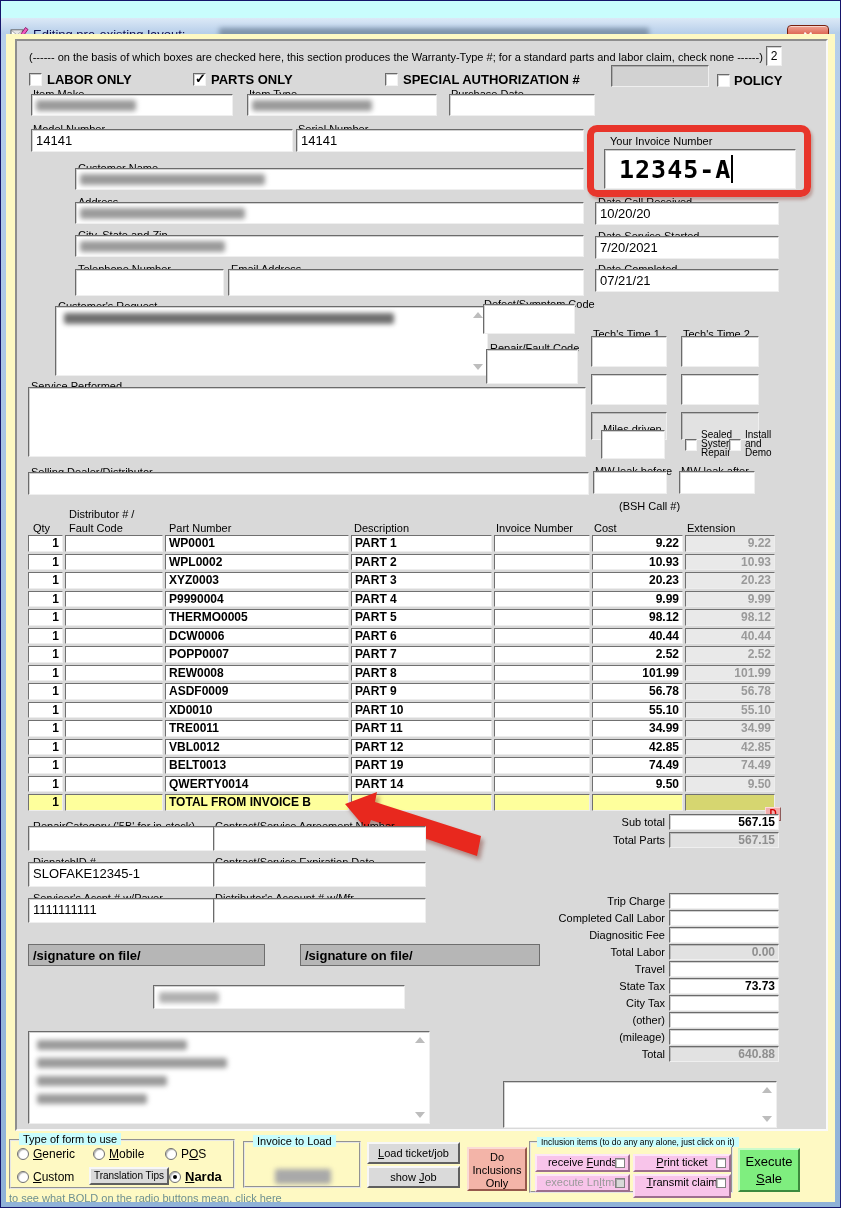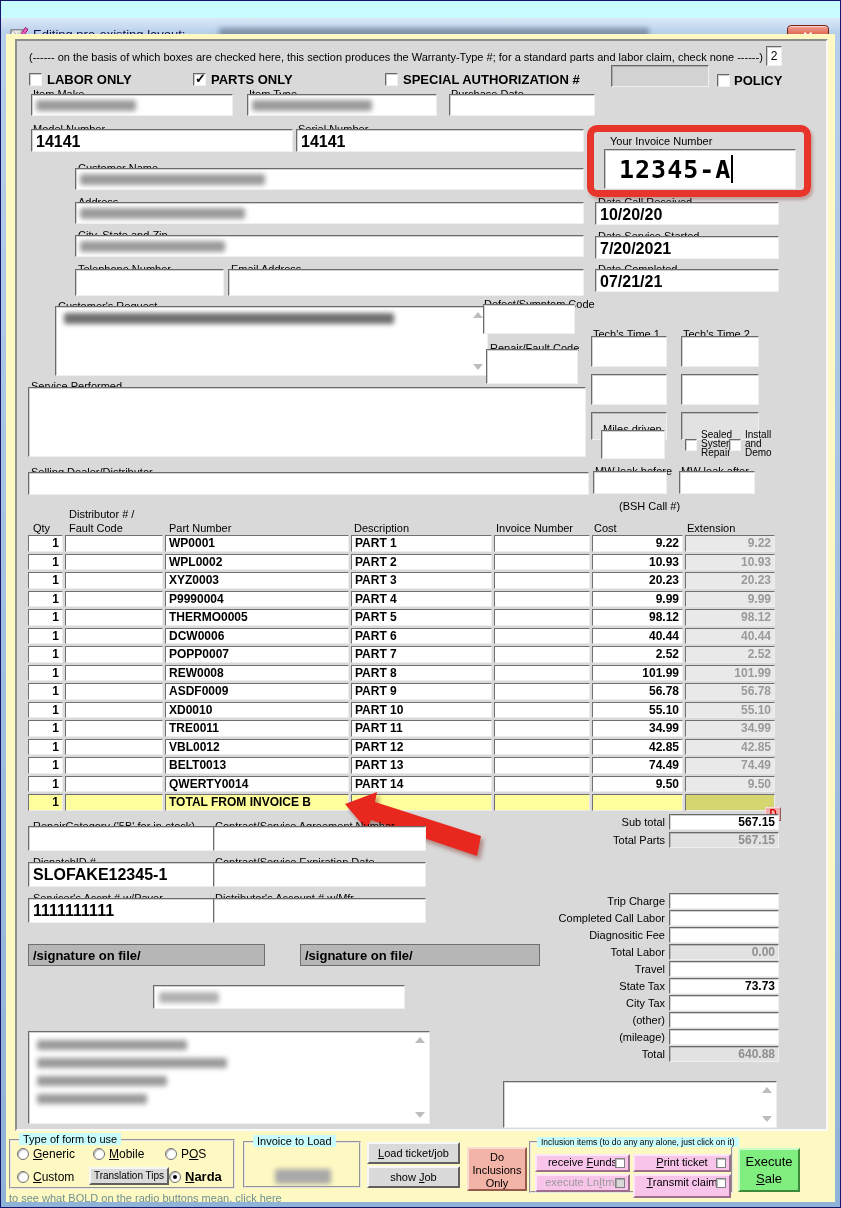--- a/index.html
+++ b/index.html
@@ -9,21 +9,21 @@
   .title-text{position:absolute;left:32px;top:9px;font-size:13px;color:#10104f}
   .close-btn{position:absolute;right:11px;top:7px;width:42px;height:24px;border:1px solid #77200f;border-radius:4px;background:linear-gradient(#efa293,#da5d49 45%,#c23a24 50%,#cd4830);color:#fff;font-size:13px;font-weight:bold;text-align:center;line-height:22px;text-shadow:0 1px 1px #5e1508;box-shadow:inset 0 1px 0 rgba(255,255,255,.55)}
   .page-frame{position:absolute;left:0;right:0;top:33px;bottom:0;background:linear-gradient(#b6cfeb,#8fb2d8)}
   .page{position:absolute;left:5px;right:5px;top:33px;bottom:5px;background:#fef9c3}
   .panel{position:absolute;left:9px;top:5px;width:813px;height:1092px;background:#d9d9d9;border:2px solid;border-color:#8e8e8e #fafafa #fafafa #8e8e8e}
   .lbl{position:absolute;font-size:11px;color:#000;white-space:nowrap}
   .blbl{position:absolute;font-size:13px;font-weight:bold;white-space:nowrap}
   .inp{position:absolute;background:#fff;border:1px solid;border-color:#6b6b6b #efefef #efefef #6b6b6b;box-shadow:inset 1px 1px 0 rgba(0,0,0,.18);overflow:hidden}
   .inp.gray{background:#d2d2d2}
   .inp.ro{background:#e2e2e2;color:#8f8f8f}
-  .val{font-weight:bold;font-size:16px;padding:3px 0 0 4px;display:block}
+  .val{font-weight:normal;font-size:13px;padding:3px 0 0 4px;display:block}
   .blur{position:absolute;background:#9a9a9a;border-radius:2px;filter:blur(2.5px)}
   .ta{position:absolute;background:#fff;border:1px solid;border-color:#6b6b6b #efefef #efefef #6b6b6b;box-shadow:inset 1px 1px 0 rgba(0,0,0,.18)}
   .sup{position:absolute;right:4px;top:5px;width:0;height:0;border-left:5px solid transparent;border-right:5px solid transparent;border-bottom:6px solid #bdbdbd}
   .sdn{position:absolute;right:4px;bottom:5px;width:0;height:0;border-left:5px solid transparent;border-right:5px solid transparent;border-top:6px solid #bdbdbd}
   .cb{position:absolute;width:13px;height:13px;background:#fff;border:1px solid;border-color:#6a6a6a #f2f2f2 #f2f2f2 #6a6a6a;box-shadow:inset 1px 1px 0 rgba(0,0,0,.2)}
   .cb.on::after{content:"✓";position:absolute;left:1px;top:-3px;font-size:13px;font-weight:bold;color:#000}
   .rad{position:absolute;width:12px;height:12px;border-radius:50%;background:#fff;border:1px solid #707070;box-shadow:inset 1px 1px 1px rgba(0,0,0,.3)}
   .rad.on::after{content:"";position:absolute;left:3px;top:3px;width:4px;height:4px;border-radius:50%;background:#000}
   .rlbl{position:absolute;font-size:12px;white-space:nowrap}
   .hl-box{position:absolute;border:7px solid #e8352b;border-radius:10px;box-shadow:2px 3px 3px rgba(140,60,50,.35)}
@@ -294,21 +294,21 @@
     <div class="cell c3">VBL0012</div>
     <div class="cell c4">PART 12</div>
     <div class="cell c5"></div>
     <div class="cell c6">42.85</div>
     <div class="cell c7 ext">42.85</div>
   </div>
           <div class="prow">
     <div class="cell c1">1</div>
     <div class="cell c2"></div>
     <div class="cell c3">BELT0013</div>
-    <div class="cell c4">PART 13</div>
+    <div class="cell c4">PART 19</div>
     <div class="cell c5"></div>
     <div class="cell c6">74.49</div>
     <div class="cell c7 ext">74.49</div>
   </div>
           <div class="prow">
     <div class="cell c1">1</div>
     <div class="cell c2"></div>
     <div class="cell c3">QWERTY0014</div>
     <div class="cell c4">PART 14</div>
     <div class="cell c5"></div>

